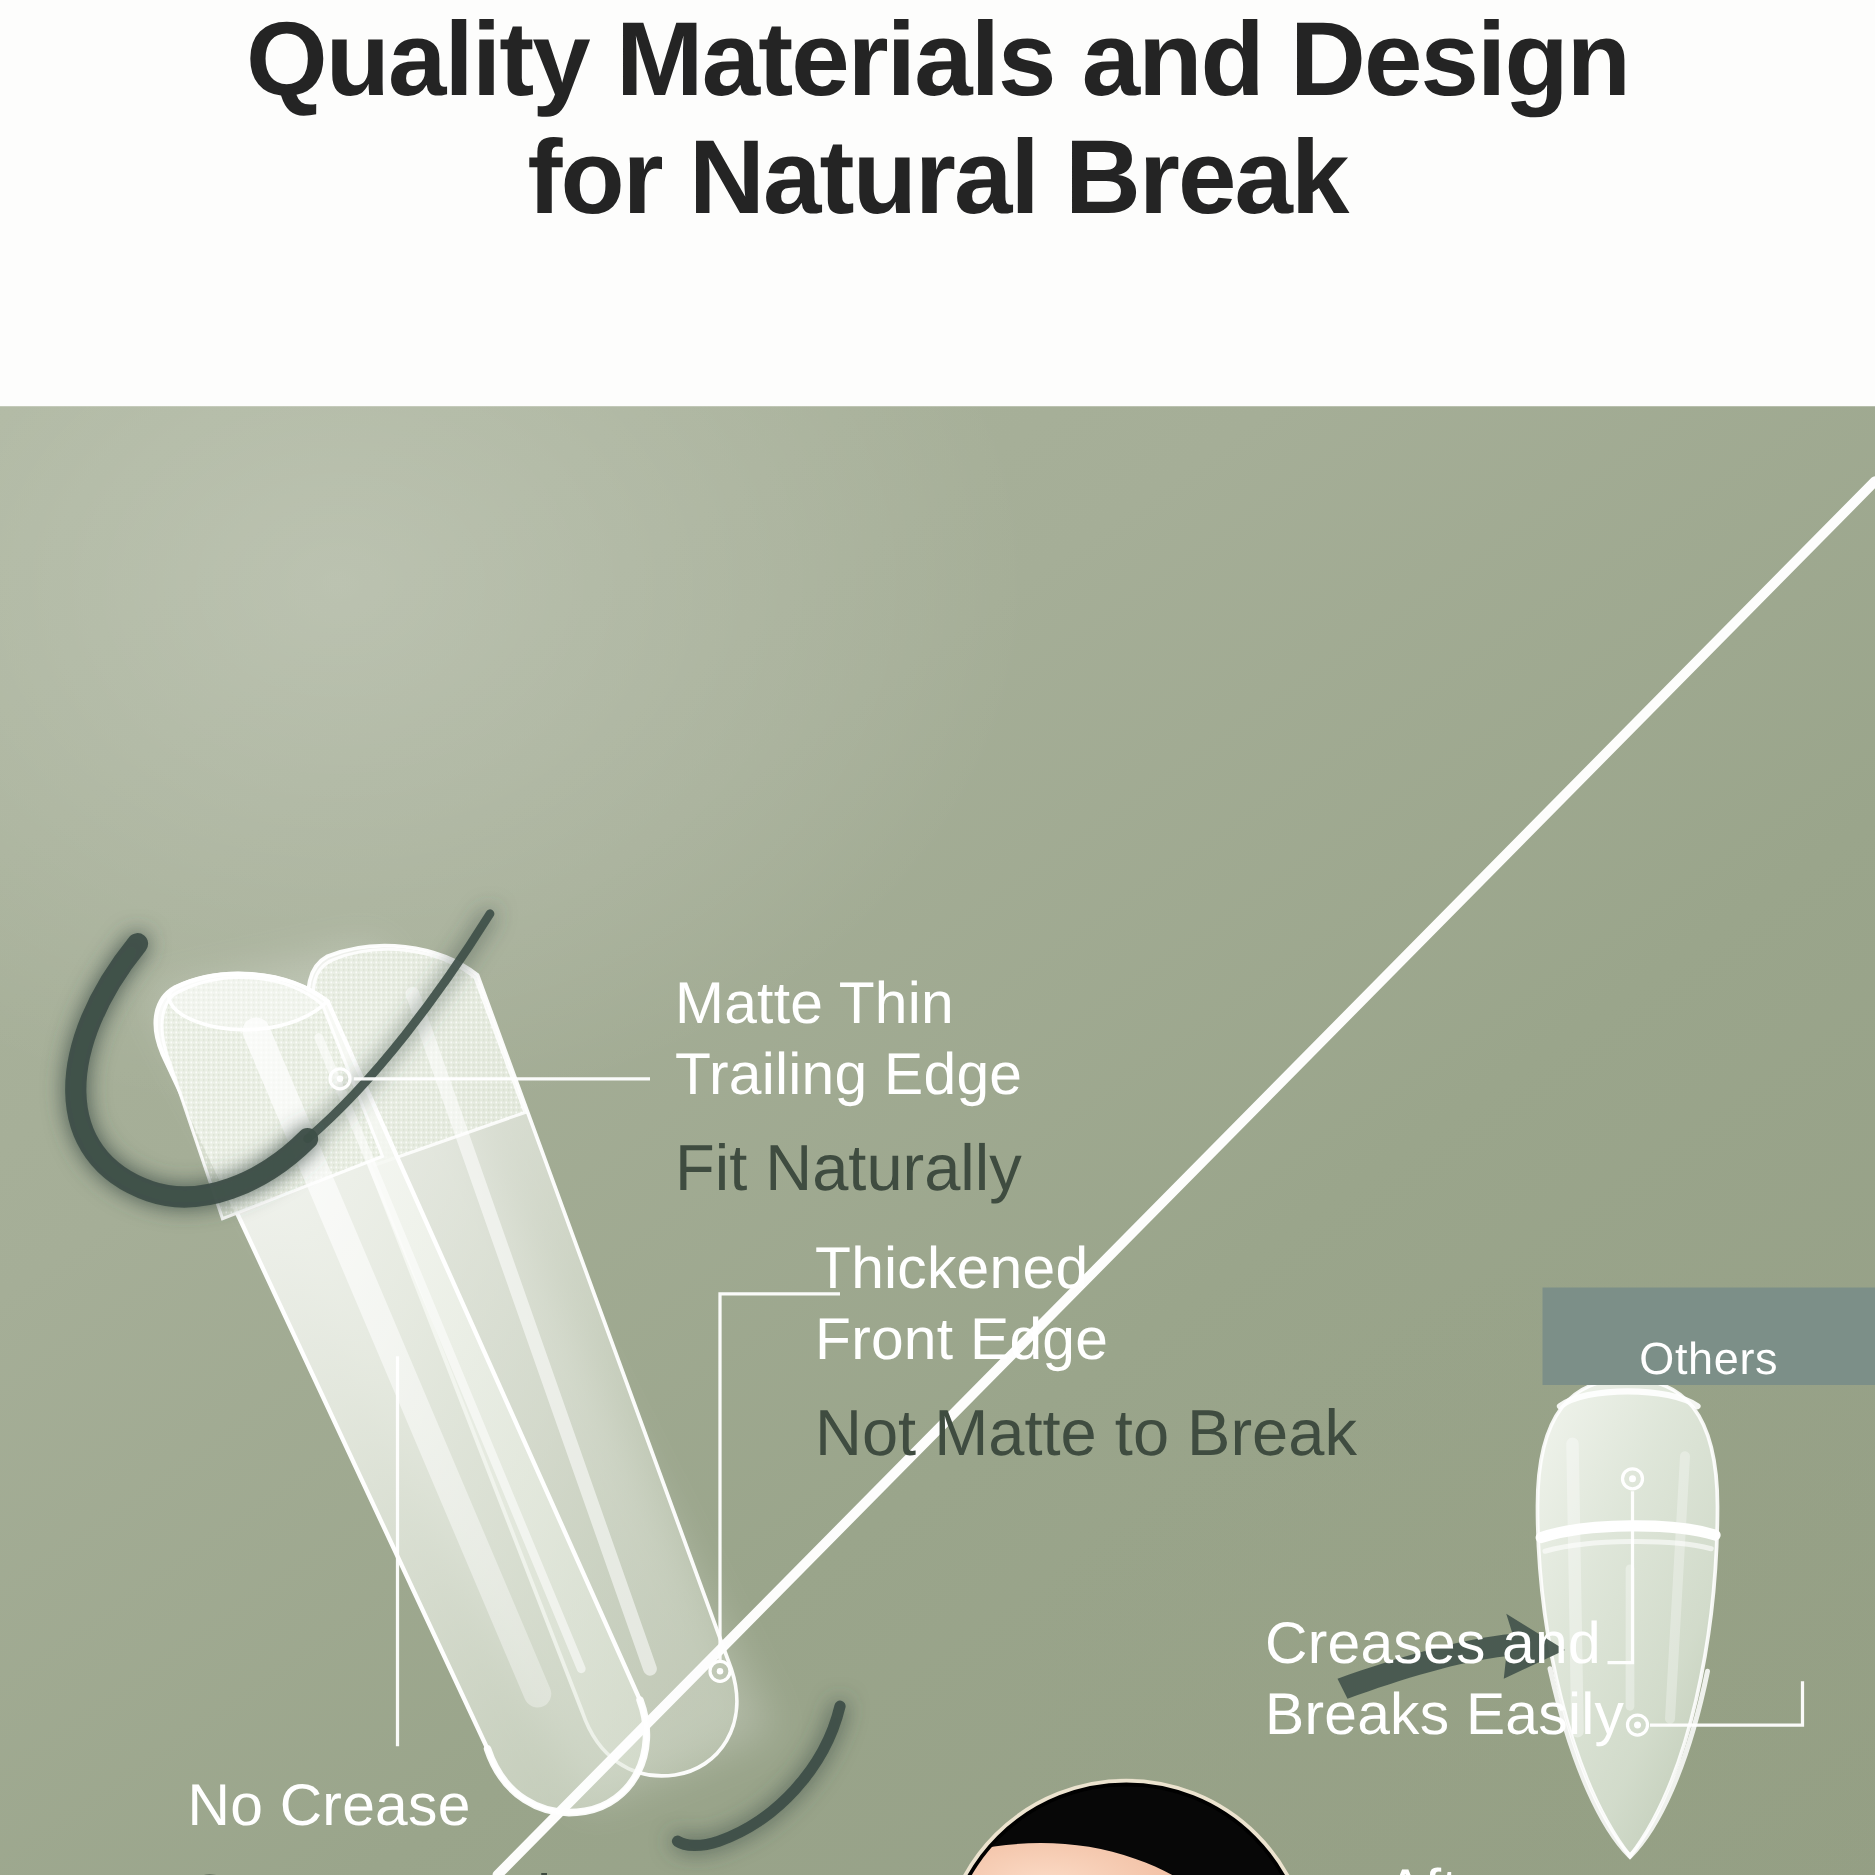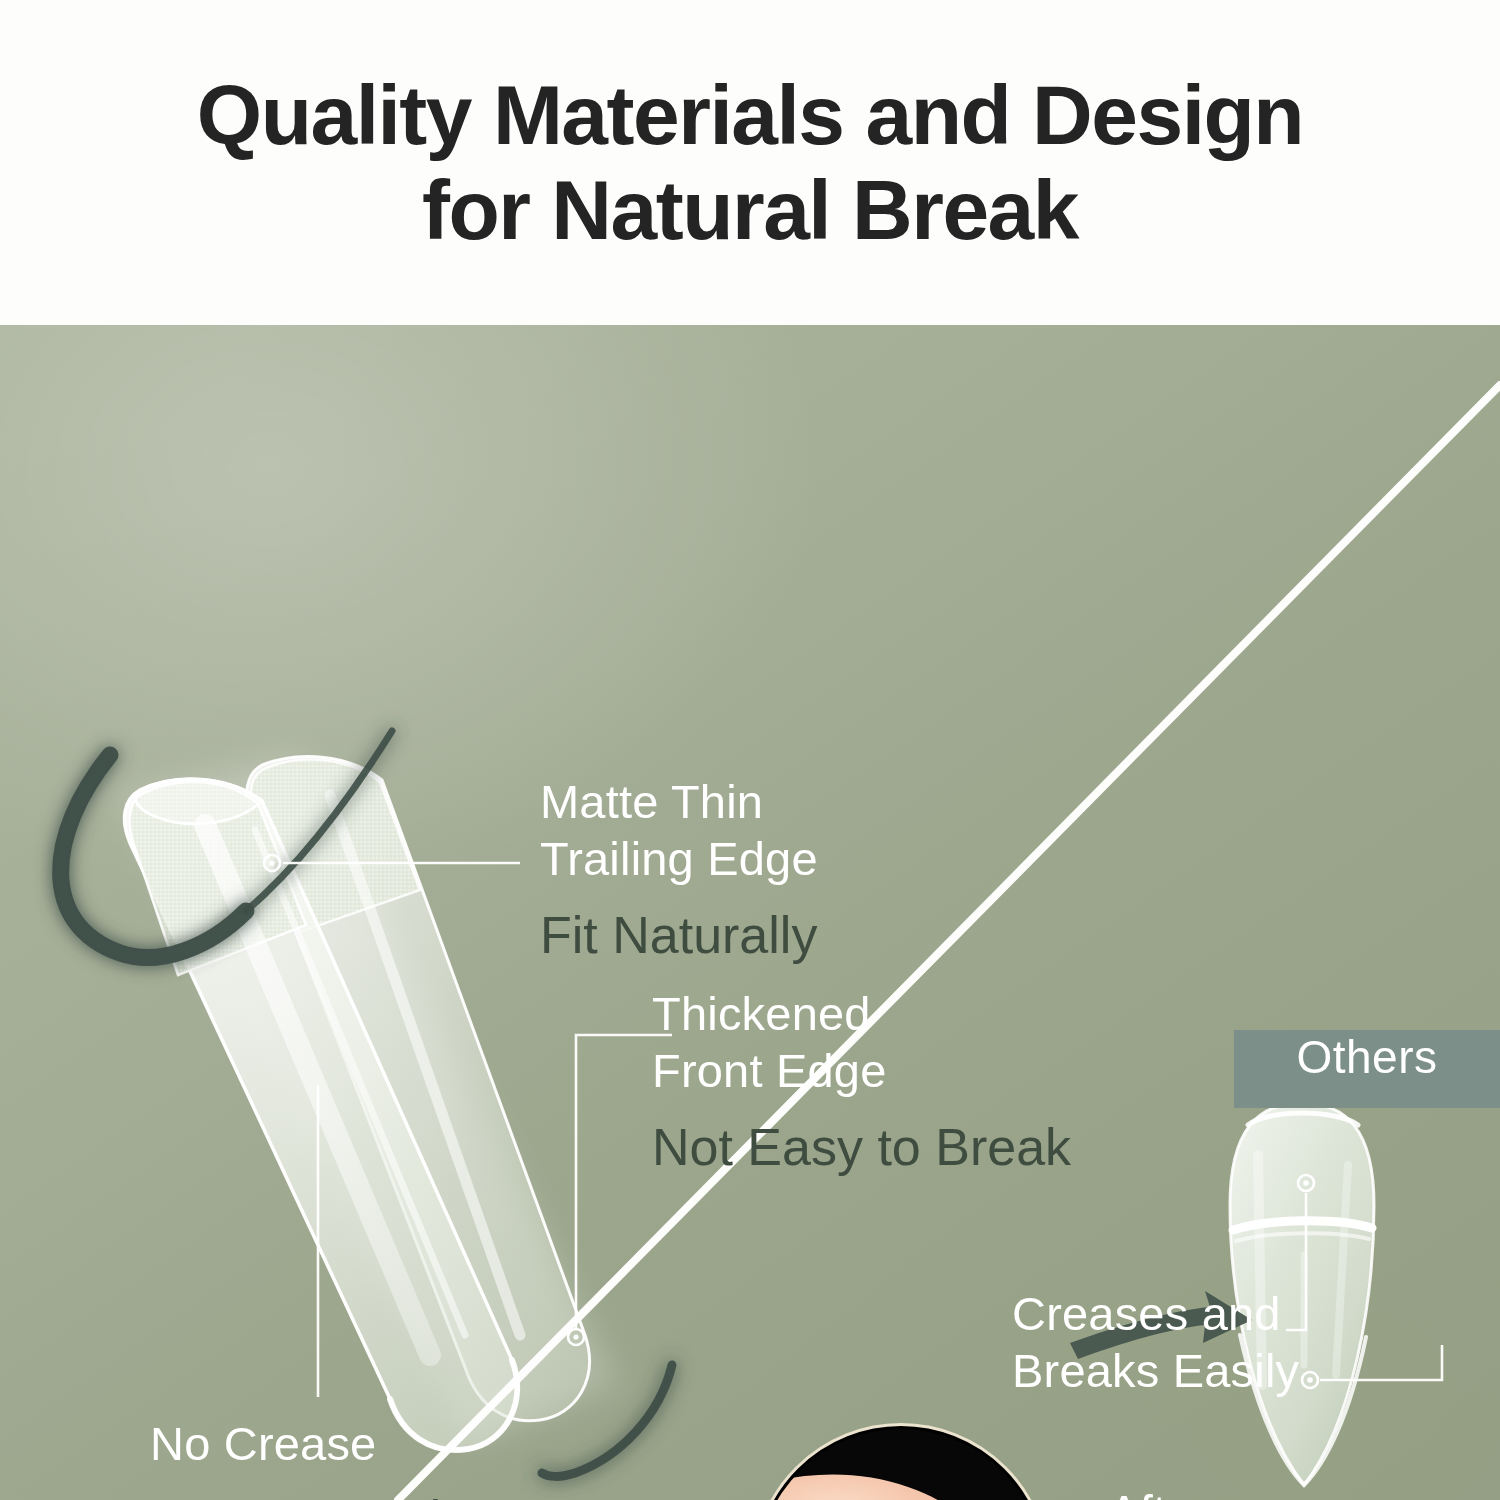--- a/index.html
+++ b/index.html
@@ -7,43 +7,43 @@
   body {
     font-family:"Liberation Sans", sans-serif;
     background:#ffffff;
   }
   #stage { position:relative; width:1500px; height:1500px; overflow:hidden; background:#fdfdfc; }
 
   
   .header {
     position:absolute; left:0; top:0; width:1500px; height:325px;
     background:#fdfdfc;
-    display:flex; flex-direction:column; align-items:center; justify-content:center;
+    display:flex; flex-direction:column; align-items:center; 
   }
   .title-line {
     font-size:84px; font-weight:bold; color:#242424;
     letter-spacing:-1.5px; line-height:1.12; text-align:center;
     white-space:nowrap;
   }
 
   
   .panel {
     position:absolute; left:0; top:325px; width:1500px; height:1175px;
     overflow:hidden;
     background:
       radial-gradient(ellipse 900px 700px at 18% 12%, rgba(255,255,255,0.22), rgba(255,255,255,0) 62%),
       radial-gradient(ellipse 800px 620px at 88% 92%, rgba(150,162,130,0.35), rgba(0,0,0,0) 65%),
       linear-gradient(145deg, #abb49d 0%, #a5ae97 32%, #9aa58b 62%, #949e85 100%);
     padding-left: 42px;
   }
 
   
   .badge {
-    position:absolute; display:flex; align-items:flex-start;
-    color:#ffffff; font-size:46px; letter-spacing:0.5px;
+    position:absolute; display:flex; align-items:flex-end;
+    color:#ffffff; font-size:36px; letter-spacing:0.5px;
   }
   .badge-others {
     left:1234px; top:705px; width:266px; height:78px;
     background:#7c8f88; justify-content:center;
   }
 
   
   .callout { position:absolute; }
   .callout .head {
     color:#ffffff; font-size:47px; line-height:1.22; font-weight:400;
@@ -284,21 +284,21 @@
 
     <div class="callout c-matte">
       <div class="head">Matte Thin
 Trailing Edge</div>
       <div class="sub">Fit Naturally</div>
     </div>
 
     <div class="callout c-thickened">
       <div class="head">Thickened
 Front Edge</div>
-      <div class="sub">Not Easy to Break</div>
+      <div class="sub">Not Matte to Break</div>
     </div>
 
     <div class="callout c-nocrease">
       <div class="head">No Crease</div>
       <div class="sub">Strong Toughness</div>
     </div>
 
     <div class="callout c-creases">
       <div class="head">Creases and
 Breaks Easily</div>

